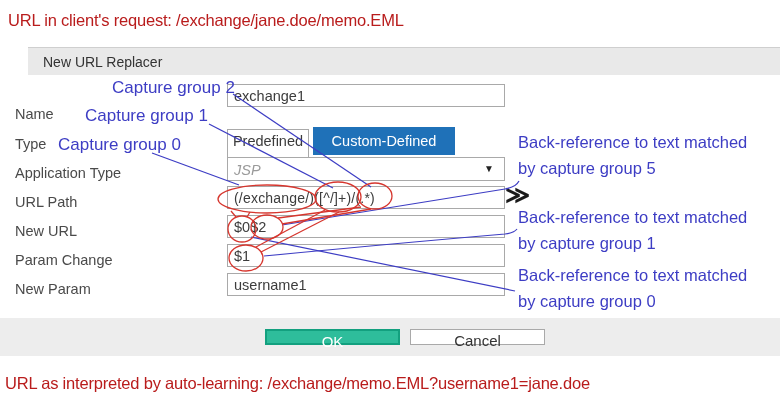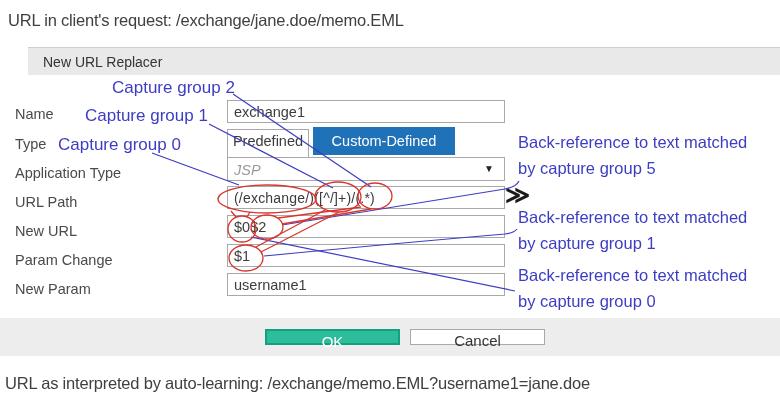--- a/index.html
+++ b/index.html
@@ -1,19 +1,19 @@
 <!DOCTYPE html>
 <html><head>
 <meta charset="utf-8">
 <style>
   * { box-sizing: border-box; margin: 0; padding: 0; }
   body { font-family: "Liberation Sans", sans-serif; background: #fff; }
   #app { position: relative; width: 780px; height: 416px; background: #fff; overflow: hidden; }
 
-  .plain-text { position: absolute; font-size: 16.5px; color: #404040; letter-spacing: -0.2px; }
+  .plain-text { position: absolute; font-size: 16.5px; color: #b91c1c; letter-spacing: -0.2px; }
   #request-url { left: 8px; top: 11px; }
   #interpreted-url { left: 5px; top: 374px; }
 
   .dialog-header { position: absolute; left: 0; top: 47px; width: 780px; height: 28px;
     background: #e9e9e9; border-top: 1px solid #cfcfcf; margin-left: 28px; }
   .dialog-header span { position: absolute; left: 15px; top: 6px; font-size: 14px; color: #333; }
 
   .field-label { position: absolute; left: 15px; font-size: 14.5px; color: #4a4a4a; }
   .text-input { position: absolute; left: 227px; width: 278px; height: 23px;
     border: 1px solid #a9a9a9; background: #fff; font-family: "Liberation Sans", sans-serif;
@@ -64,21 +64,21 @@
   </div>
 
   <div class="field-label" style="top:106px">Name</div>
   <div class="field-label" style="top:136px">Type</div>
   <div class="field-label" style="top:165px">Application Type</div>
   <div class="field-label" style="top:194px">URL Path</div>
   <div class="field-label" style="top:223px">New URL</div>
   <div class="field-label" style="top:252px">Param Change</div>
   <div class="field-label" style="top:281px">New Param</div>
 
-  <input class="text-input" style="top: 100px;" value="exchange1">
+  <input class="text-input" style="top: 84px;" value="exchange1">
 
   <div id="predefined-btn" class="type-btn">
     <span style="position:absolute;left:0;right:0;top:3px">Predefined</span>
   </div>
   <div id="custom-defined-btn" class="type-btn">
     <span style="position:absolute;left:0;right:0;top:5px">Custom-Defined</span>
   </div>
 
   <div class="select-box">
     <span class="select-value">JSP</span>

